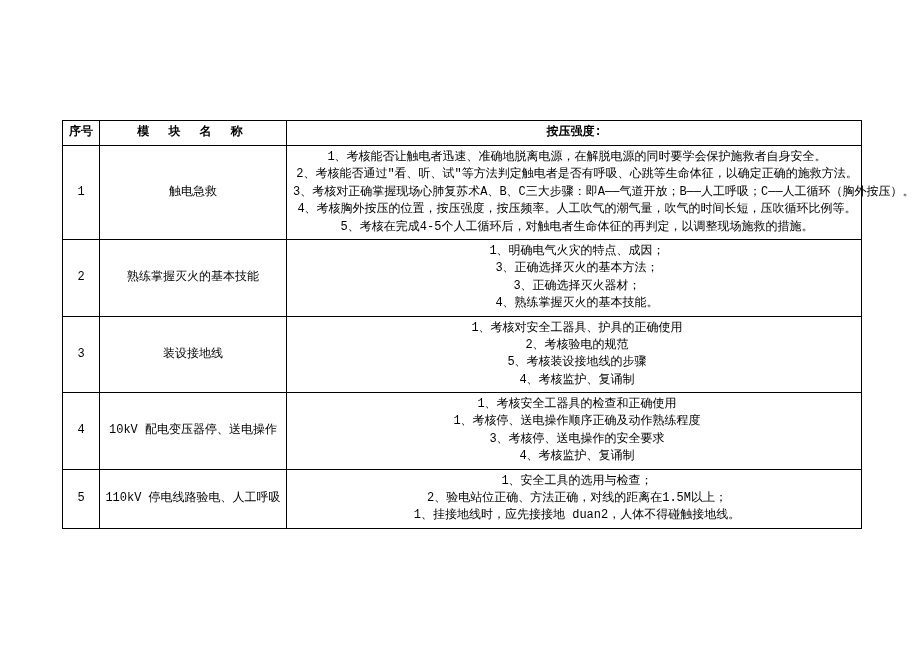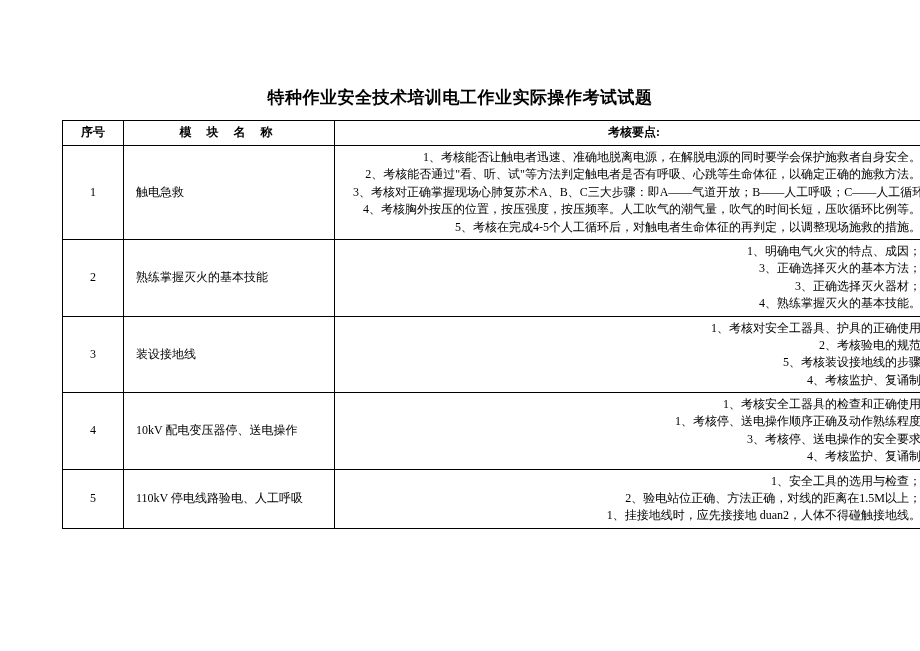--- a/index.html
+++ b/index.html
@@ -35,24 +35,24 @@
     position: absolute;
     top: 120px;
     left: 62px;
     width: 796px;
     border-collapse: collapse;
     table-layout: fixed;
   }
   table.exam td, table.exam th {
     border: 1px solid #000000;
     vertical-align: middle;
-    padding: 3px 12px;
+    padding: 3px 0;
     font-size: 12px;
     line-height: 1.45;
-    font-family: Liberation Serif, serif;
+    font-family: Liberation Mono, monospace;
   }
   .col-no    { width: 36px; text-align: center; }
   .col-mod   { width: 186px; }
   .col-pts   { width: 574px; }
 
   thead td {
     text-align: center;
     font-weight: bold;
     height: 18px;
     padding: 2px 4px;
@@ -61,25 +61,26 @@
   .head-mod {
     letter-spacing: 6px;
     padding-left: 6px;
     margin-top: 40px;
   }
   .cell-no {
     text-align: center;
     font-size: 12px;
   }
   .cell-mod {
+    text-align: center;
     font-size: 12.5px;
     padding: 4px 6px;
   }
   .cell-pts {
-    text-align: right;
+    text-align: center;
     padding: 4px 6px 5px 8px;
   }
   .pts-line {
     margin: 0;
     padding: 0;
     white-space: nowrap;
     font-size: 12px;
   }
   .pts-body .pts-line {
     text-indent: 0;
@@ -89,28 +90,27 @@
   .row-h2 td { height: 62px; }
   .row-h3 td { height: 58px; }
   .row-h4 td { height: 58px; }
   .row-h5 td { height: 52px; }
 </style>
 </head>
 <body>
 
 <div class="page">
 
-  <div class="doc-title">特种作业安全技术培训电工作业实际操作考试试题</div>
 
   <table class="exam">
     <thead>
       <tr>
         <td class="col-no">序号</td>
         <td class="col-mod head-mod">模 块 名 称</td>
-        <td class="col-pts">考核要点:</td>
+        <td class="col-pts">按压强度:</td>
       </tr>
     </thead>
     <tbody>
 
       <tr class="row-h1">
         <td class="col-no cell-no">1</td>
         <td class="col-mod cell-mod">触电急救</td>
         <td class="col-pts cell-pts">
           <div class="pts-body">
             <p class="pts-line">1、考核能否让触电者迅速、准确地脱离电源，在解脱电源的同时要学会保护施救者自身安全。</p>

